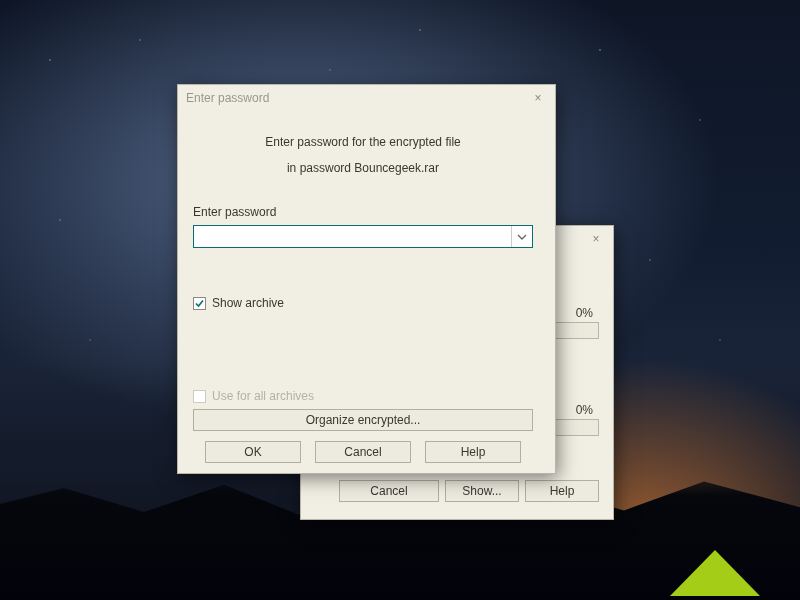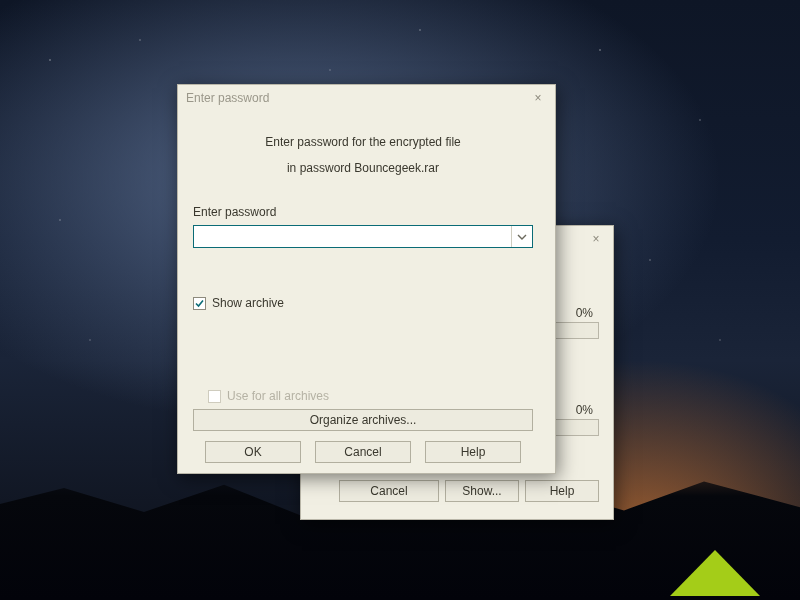--- a/index.html
+++ b/index.html
@@ -69,21 +69,21 @@
   .field {
     width:100%; height:23px; border:1px solid #0a6b76; background:#fff;
     padding:0 24px 0 6px; font:inherit; color:#3a382e; outline:none;
   }
   .combo-arrow {
     position:absolute; right:1px; top:1px; width:21px; height:21px;
     display:flex; align-items:center; justify-content:center;
     border-left:1px solid #cfcdc0;
   }
   .chk { display:flex; align-items:center; gap:6px; color:#3a382e;}
-  .chk.disabled { color:#b5b2a4;margin-left:15px; }
+  .chk.disabled { color:#b5b2a4; }
   .cbox { width:13px; height:13px; border:1px solid #8d8a7d; background:#fff; display:flex; align-items:center; justify-content:center;}
   .cbox.disabled { border-color:#cfccbe; }
   .checkmark svg { stroke:#0a6b76; }
   .footer-btns { display:flex; gap:14px; justify-content:center; margin-top:10px;}
   .footer-btns .btn { min-width:96px; }
 </style>
 </head>
 <body>
 
 <div class="desktop">
@@ -153,21 +153,21 @@
         <span>Show archive</span>
       </label>
 
       <div style="flex:1"></div>
 
       <label class="chk disabled">
         <span class="cbox disabled"></span>
         <span>Use for all archives</span>
       </label>
       <div class="gap6"></div>
-      <button class="btn full">Organize archives...</button>
+      <button class="btn full">Organize encrypted...</button>
 
       <div class="footer-btns">
         <button class="btn">OK</button>
         <button class="btn">Cancel</button>
         <button class="btn">Help</button>
       </div>
     </div>
   </div>
 </div>
 

